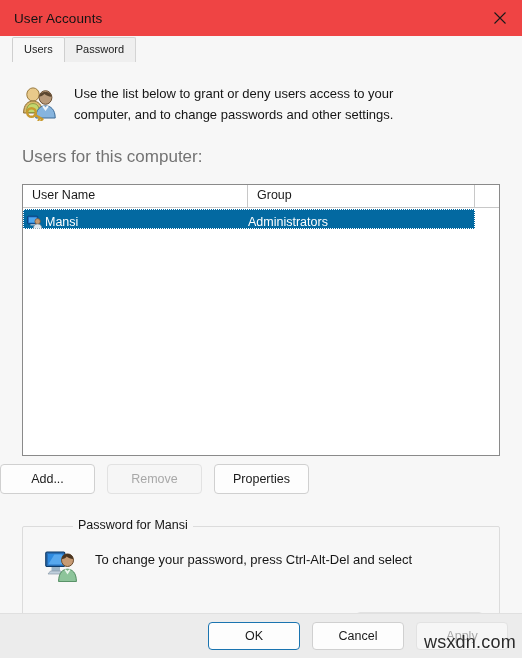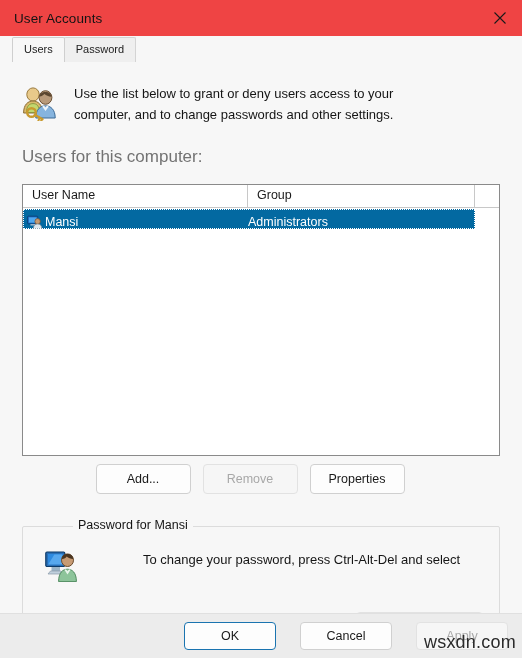--- a/index.html
+++ b/index.html
@@ -164,21 +164,21 @@
   .lv-cell.c1 { width: 203px; }
   .lv-cell.c2 { width: 227px; }
 
   
   .btnrow {
     position: absolute;
     left: 0;
     top: 402px;
     width: 522px;
     display: flex;
-    justify-content: center;
+    justify-content: flex-start;
     padding-right: 22px;
     box-sizing: border-box;
     gap: 12px;
   }
   .btn {
     min-width: 95px;
     height: 30px;
     border: 1px solid #d0d0d0;
     border-radius: 4px;
     background: #fdfdfd;
@@ -226,21 +226,20 @@
     display: flex;
     align-items: flex-start;
     padding: 22px 20px 0 22px;
   }
   .gb-icon { width: 42px; flex: 0 0 42px; padding-top: 1px; }
   .gb-text {
     font-size: 13px;
     line-height: 21px;
     color: #151515;
     padding-left: 8px;
-    margin-left: 48px;
   }
   .gb-btnrow {
     position: absolute;
     right: 16px;
     bottom: 16px;
   }
 
   
   .footer {
     position: absolute;
@@ -248,21 +247,21 @@
     top: 613px;
     width: 522px;
     height: 45px;
     background: #ececec;
     border-top: 1px solid #e0e0e0;
     display: flex;
     align-items: center;
     justify-content: flex-end;
     padding-right: 14px;
     box-sizing: border-box;
-    gap: 24px;
+    gap: 12px;
   }
   .footer .btn { min-width: 92px; height: 28px; }
 
   .watermark {
     position: absolute;
     left: 424px;
     top: 632px;
     font-size: 18px;
     color: #2b2b2b;
     letter-spacing: 0.2px;

